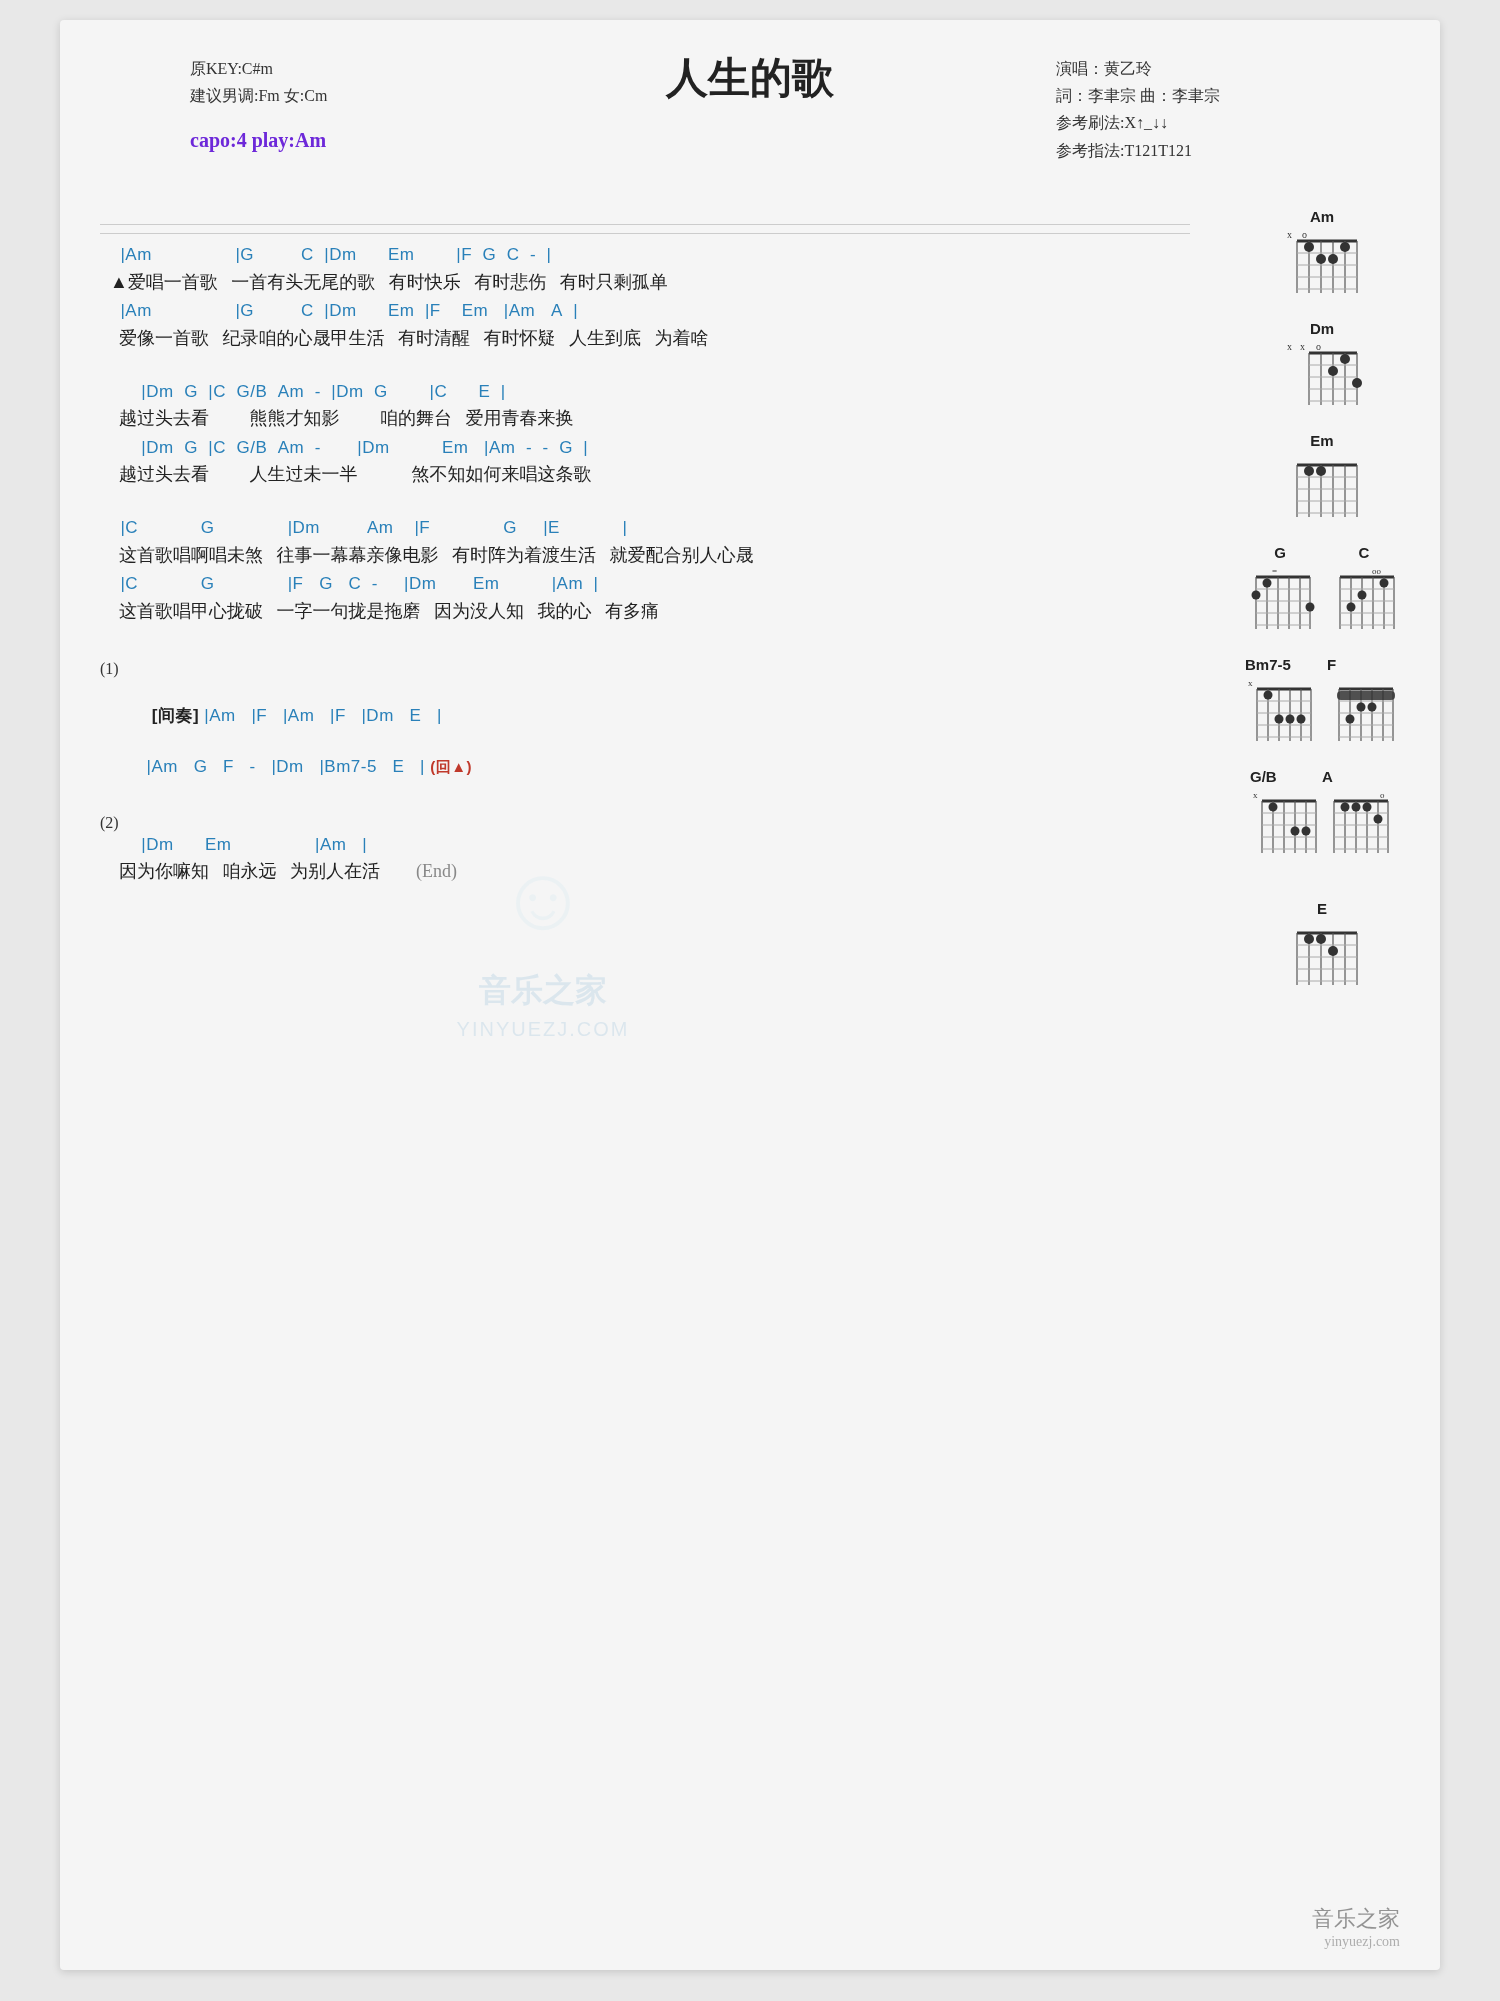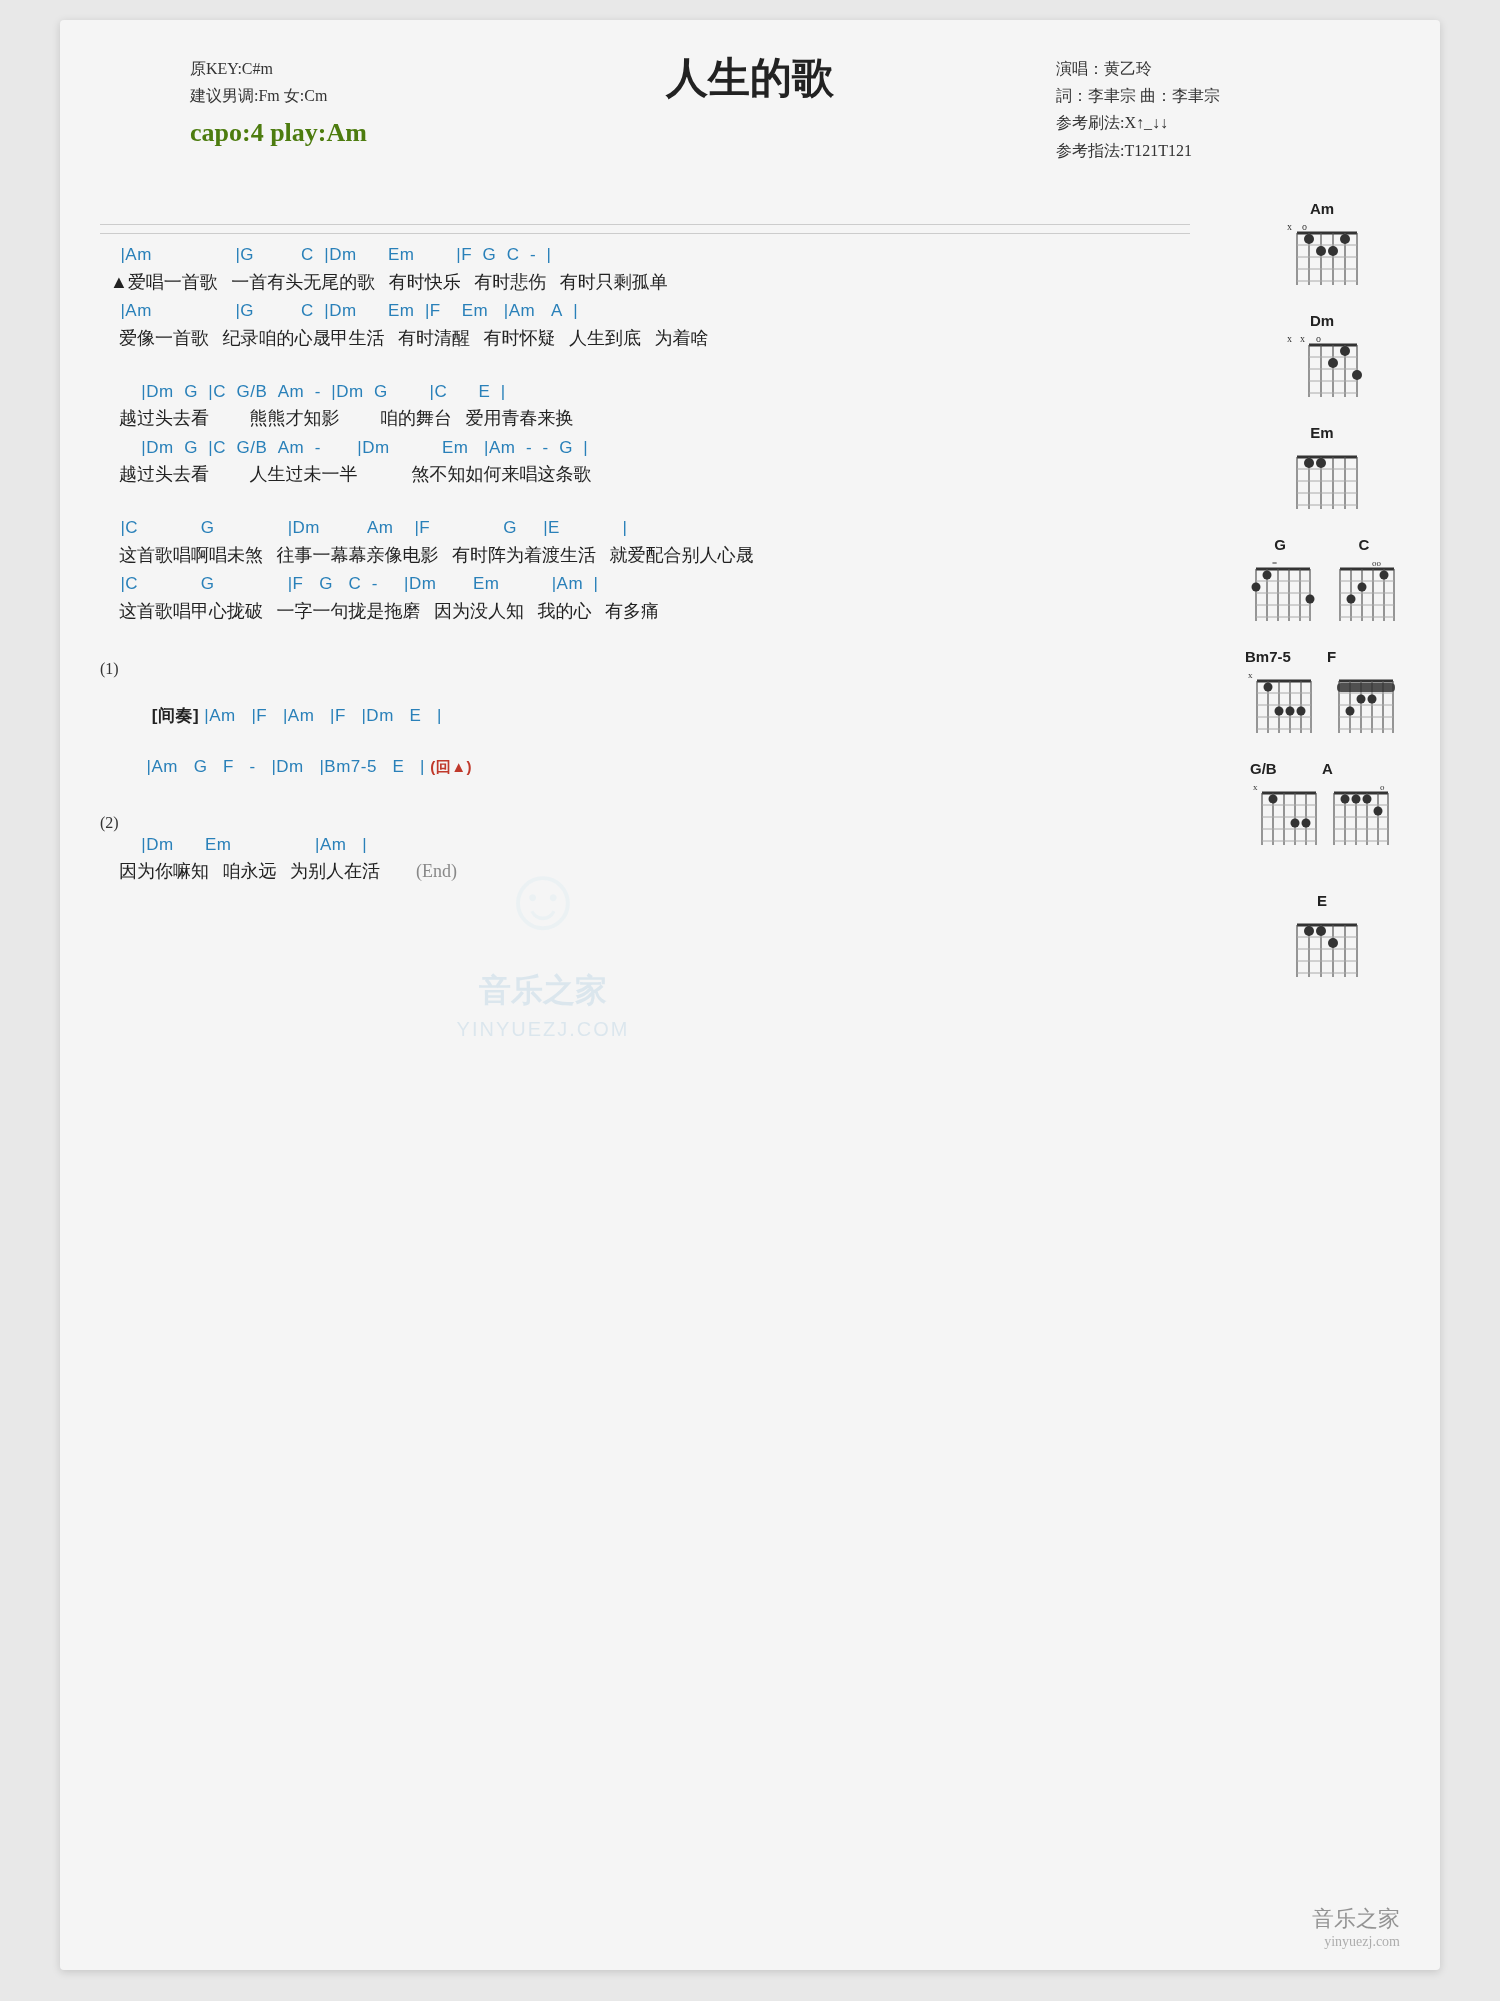--- a/index.html
+++ b/index.html
@@ -41,24 +41,24 @@
       position: absolute;
       top: 35px;
       right: 220px;
       font-size: 16px;
       color: #333;
       line-height: 1.7;
       text-align: left;
       font-family: Liberation Serif, serif;
     }
     .capo-line {
-      font-size: 26px;
-      color: #4d7c0f;
+      font-size: 20px;
+      color: #6d28d9;
       font-weight: bold;
-      margin-top: 2px;
+      margin-top: 14px;
     }
     .divider {
       border: none;
       border-top: 1px solid #ccc;
       margin: 8px 0;
     }
     .chord-line {
       font-size: 17px;
       color: #2980b9;
       font-family: "Arial", "Times New Roman", sans-serif;
@@ -79,21 +79,21 @@
     .section-block {
       margin: 8px 0 12px 0;
     }
     .bracket-label {
       color: #222;
       font-weight: bold;
     }
     
     .chord-diagrams {
       position: absolute;
-      top: 180px;
+      top: 188px;
       right: 28px;
       width: 180px;
     }
     .chord-diagram {
       margin-bottom: 18px;
       text-align: center;
     }
     .chord-diagram-name {
       font-size: 15px;
       color: #222;

